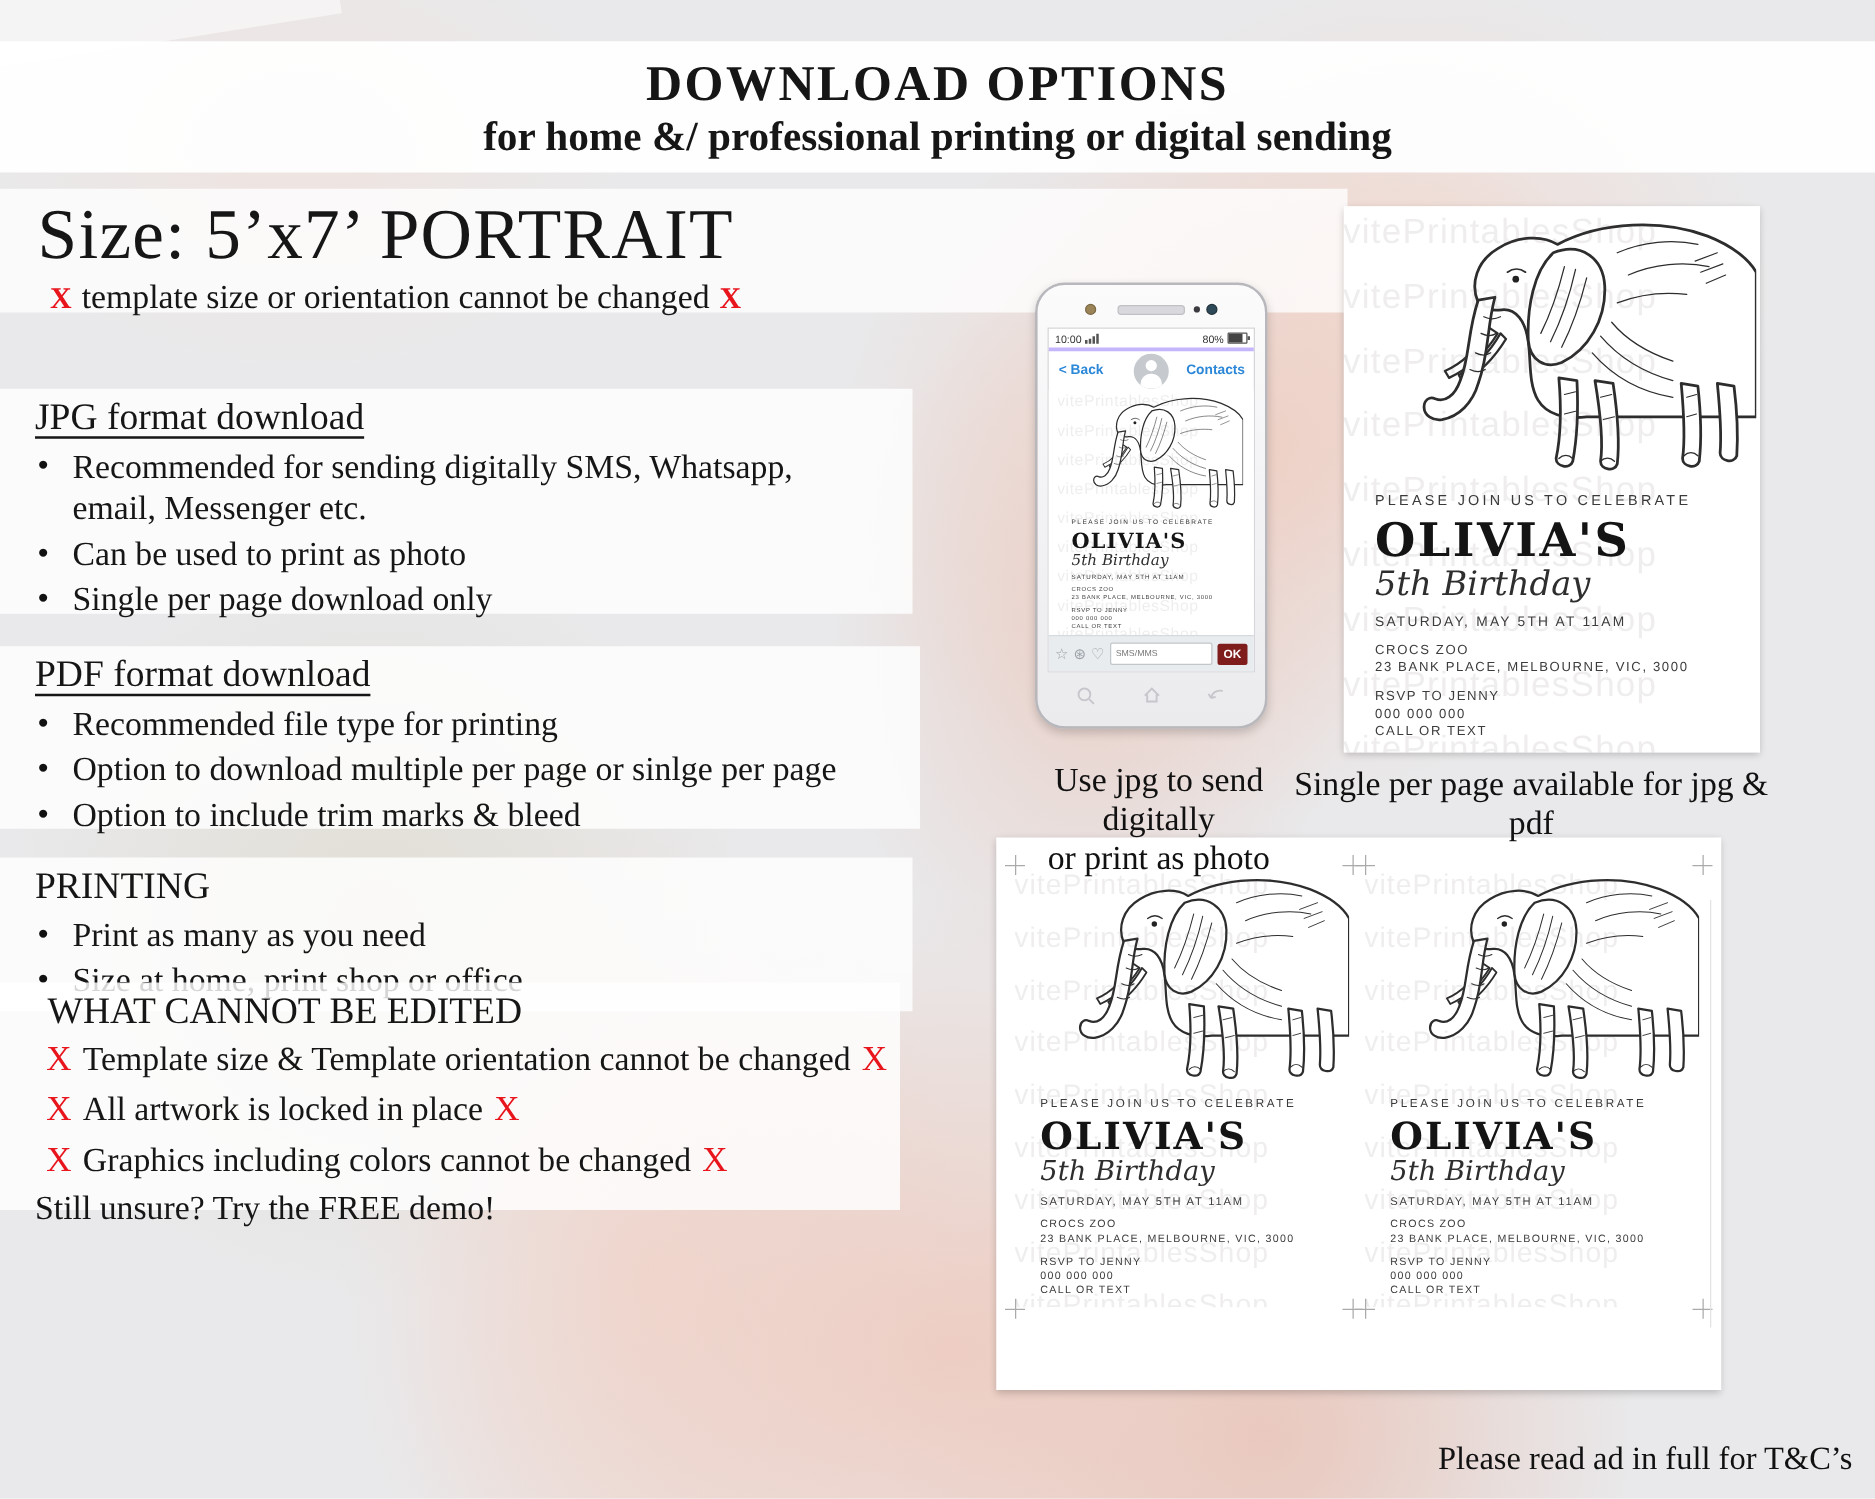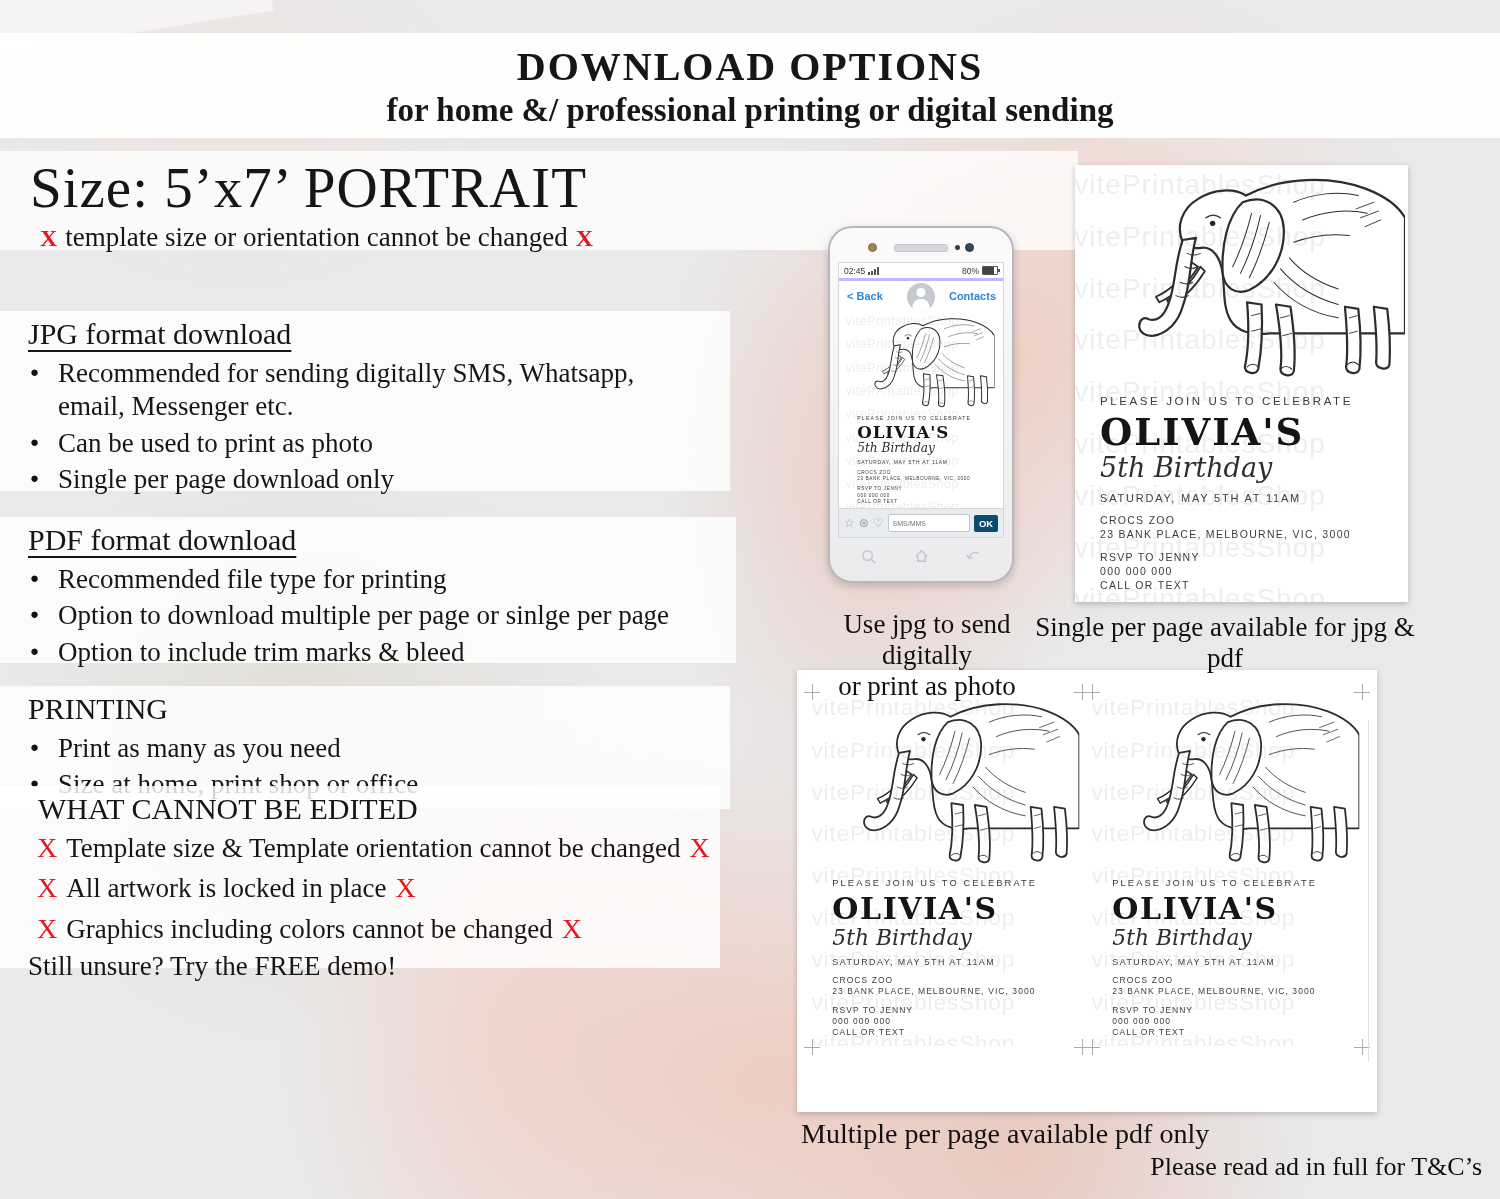--- a/index.html
+++ b/index.html
@@ -70,21 +70,21 @@
   .nav-contacts{position:absolute;right:7px;top:9px;cursor:pointer;}
   .avatar{position:absolute;left:50%;top:2px;transform:translateX(-50%);width:28px;height:28px;border-radius:50%;background:#c6cacf;overflow:hidden;}
   .avatar::before{content:"";position:absolute;left:50%;top:5px;transform:translateX(-50%);width:9px;height:9px;border-radius:50%;background:#fff;}
   .avatar::after{content:"";position:absolute;left:50%;top:16px;transform:translateX(-50%);width:17px;height:12px;border-radius:8px 8px 0 0;background:#fff;}
   .invite-area{position:absolute;left:0;right:0;top:49px;bottom:29px;display:flex;justify-content:center;background:#fff;overflow:hidden;}
   .msgbar{position:absolute;left:0;right:0;bottom:0;height:29px;background:#e9ecef;border-top:1px solid #d7dadd;
     display:flex;align-items:center;gap:4px;padding:0 5px;box-sizing:border-box;}
   .mic{font-size:12px;color:#99a1a7;font-family:"DejaVu Sans",sans-serif;line-height:1;}
   .sms-input{flex:1;height:16px;border:1px solid #c2c6c9;border-radius:2px;background:#fff;
     font-family:"Liberation Sans",sans-serif;font-size:7px;padding:0 4px;color:#333;min-width:10px;}
-  .ok-btn{width:24px;height:17px;background:#0c4a6e;color:#fff;border:none;border-radius:2px;
+  .ok-btn{width:24px;height:17px;background:#7f1d1d;color:#fff;border:none;border-radius:2px;
     font-family:"Liberation Sans",sans-serif;font-size:9.5px;font-weight:bold;line-height:17px;text-align:center;padding:0;cursor:pointer;}
   .chin{position:absolute;left:0;right:0;bottom:4px;height:42px;display:flex;justify-content:space-between;align-items:center;padding:0 30px;}
   .chin svg{width:17px;height:17px;stroke:#c6c6cb;stroke-width:1.6;fill:none;}
   
   .invite{width:333px;height:437px;background:#fff;position:relative;overflow:hidden;flex:none;}
   .ele-svg{position:absolute;left:52px;top:6px;width:278px;height:217px;}
   .wmark{position:absolute;left:-26px;top:-6px;right:-10px;bottom:0;z-index:2;pointer-events:none;
     font-family:"Liberation Sans",sans-serif;font-size:28px;line-height:1.85;letter-spacing:1px;word-spacing:8px;
     color:rgba(95,82,75,.10);overflow:hidden;}
   .inv-text{position:absolute;left:25px;top:230px;z-index:3;}
@@ -185,21 +185,21 @@
   </div>
 
   <div class="phone">
     <div class="cam-dot"></div>
     <div class="speaker"></div>
     <div class="sensor1"></div>
     <div class="sensor2"></div>
     <div class="screen">
       <div class="statusbar">
         <span class="left-grp">
-            <span>02:45</span>
+            <span>10:00</span>
           <span class="sig">
               <i class="s1"></i>
               <i class="s2"></i>
               <i class="s3"></i>
               <i class="s4"></i>
             </span>
           </span>
         <span class="right-grp">
             <span>80%</span>
           <span class="batt">
@@ -339,15 +339,14 @@
     <div class="trim" style="left:287px;top:369px"></div>
     <div class="trim" style="left:557px;top:369px"></div>
     <div class="bleed"></div>
   </div>
 
   <div class="cap cap-phone">
     <div>Use jpg to send digitally</div>
     <div>or print as photo</div>
   </div>
   <div class="cap cap-single">Single per page available for jpg &amp; pdf</div>
-  <div class="cap cap-multi">Multiple per page available pdf only</div>
   <div class="cap cap-terms">Please read ad in full for T&amp;C’s</div>
 </div>
 
 </body></html>

